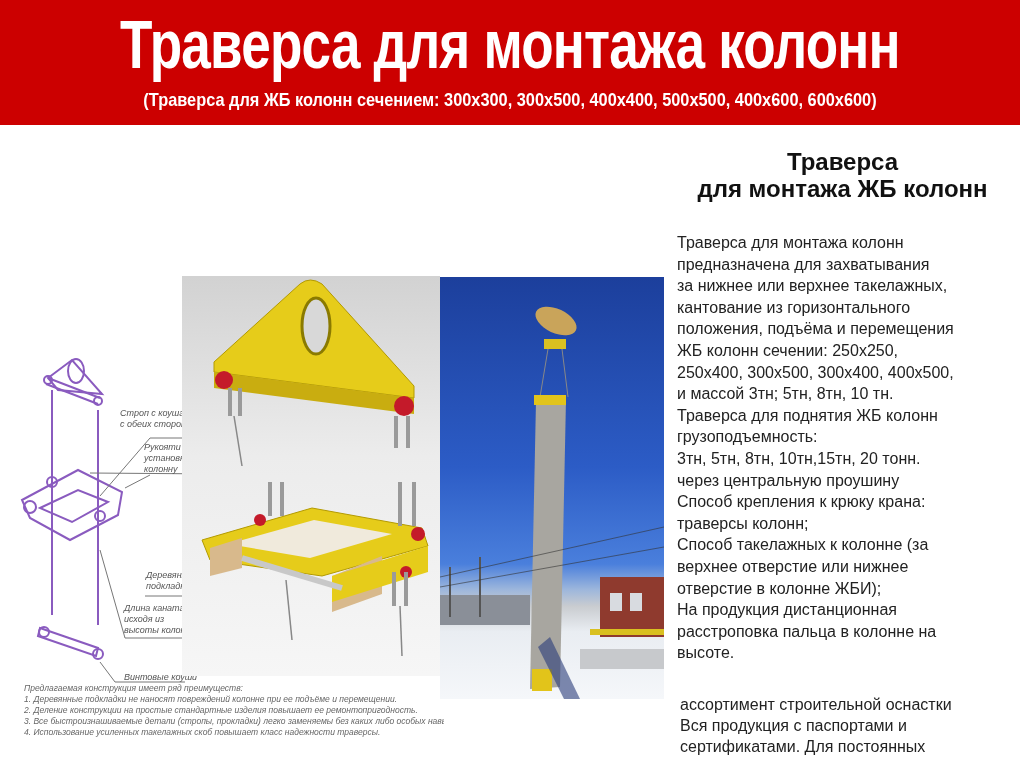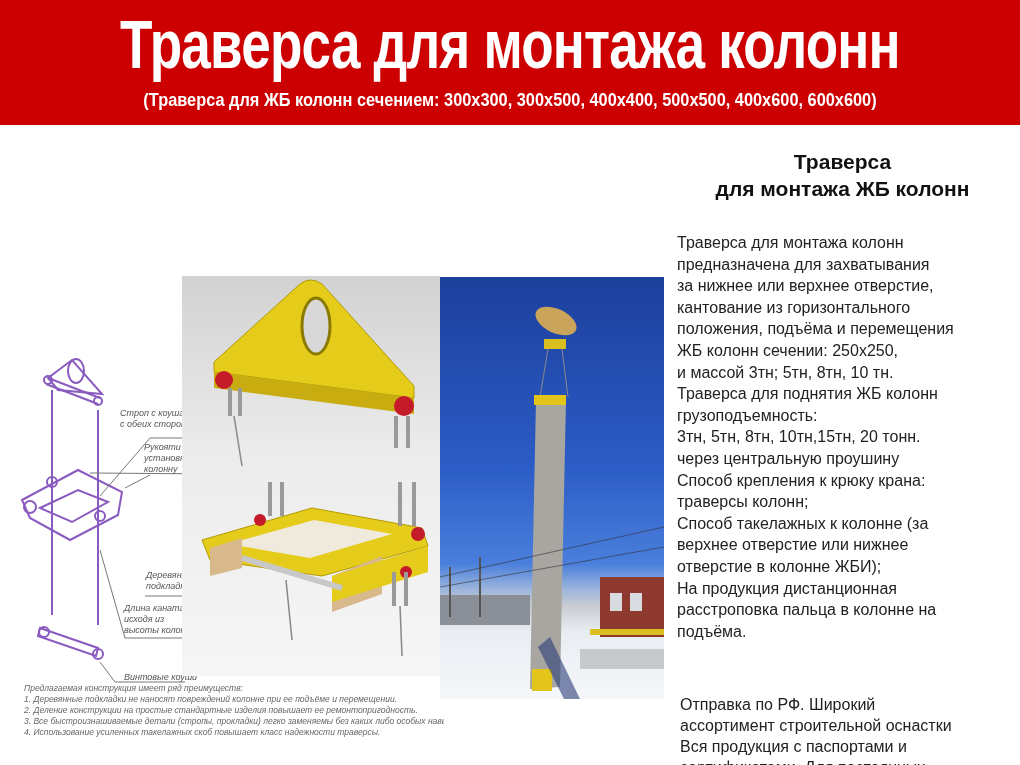--- a/index.html
+++ b/index.html
@@ -39,21 +39,21 @@
     .labels { position: absolute; font-style: italic; font-size: 9px; color: #555; line-height: 11px; }
 
     .notes {
       position: absolute; left: 24px; top: 683px; width: 420px;
       font-style: italic; font-size: 8.5px; line-height: 11px; color: #666;
       white-space: nowrap; overflow: hidden;
     }
 
     .side-title {
       position: absolute; left: 665px; top: 148px; width: 355px; text-align: center;
-      font-weight: bold; font-size: 21px; line-height: 27px; color: #111;
+      font-weight: bold; font-size: 24px; line-height: 27px; color: #111;
     }
     .side-body {
       position: absolute; left: 677px; top: 232px; width: 340px;
       font-size: 16px; line-height: 21.6px; color: #222;
     }
     .side-body p { margin: 0; }
     .side-footer {
       position: absolute; left: 680px; top: 694px; width: 340px;
       font-size: 16px; line-height: 21px; color: #222;
     }
@@ -175,37 +175,37 @@
 </div>
 
 <div class="side-title">
   <div>Траверса</div>
   <div>для монтажа ЖБ колонн</div>
 </div>
 
 <div class="side-body">
   <p>Траверса для монтажа колонн</p>
   <p>предназначена для захватывания</p>
-  <p>за нижнее или верхнее отверстие,</p>
+  <p>за нижнее или верхнее такелажных,</p>
   <p>кантование из горизонтального</p>
   <p>положения, подъёма и перемещения</p>
   <p>ЖБ колонн сечении: 250x250,</p>
+  <p>250x400, 300x500, 300x400, 400x500,</p>
   <p>и массой 3тн; 5тн, 8тн, 10 тн.</p>
   <p>Траверса для поднятия ЖБ колонн</p>
   <p>грузоподъемность:</p>
   <p>3тн, 5тн, 8тн, 10тн,15тн, 20 тонн.</p>
   <p>через центральную проушину</p>
   <p>Способ крепления к крюку крана:</p>
   <p>траверсы колонн;</p>
   <p>Способ такелажных к колонне (за</p>
   <p>верхнее отверстие или нижнее</p>
   <p>отверстие в колонне ЖБИ);</p>
   <p>На продукция дистанционная</p>
   <p>расстроповка пальца в колонне на</p>
-  <p>подъёма.</p>
+  <p>высоте.</p>
 </div>
 
 <div class="side-footer">
-  <p>Отправка по РФ. Широкий</p>
   <p>ассортимент строительной оснастки</p>
   <p>Вся продукция с паспортами и</p>
   <p>сертификатами. Для постоянных</p>
 </div>
 
 </body></html>

